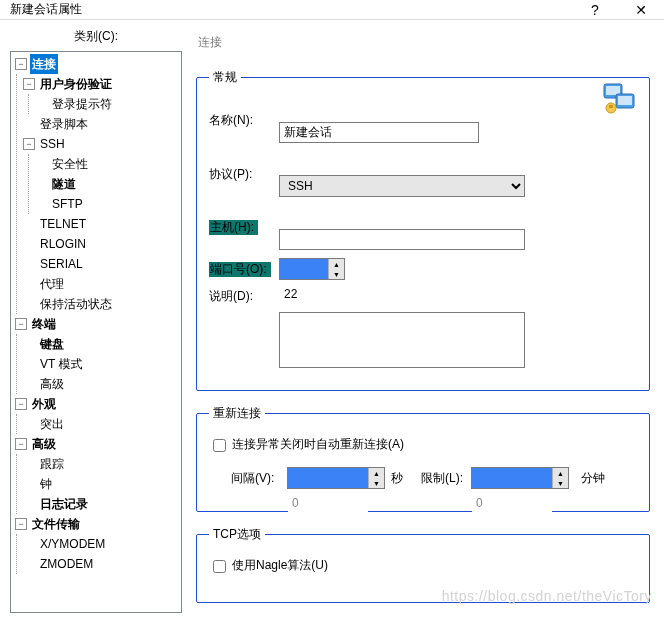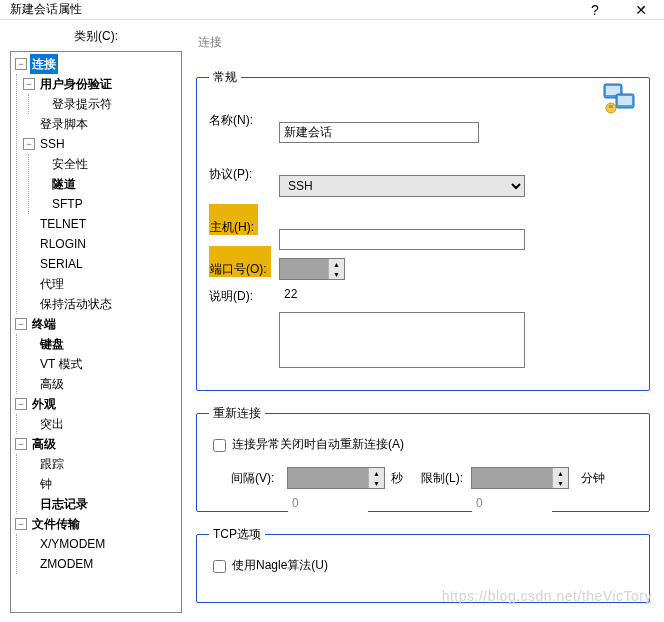--- a/index.html
+++ b/index.html
@@ -22,28 +22,28 @@
 .bold { font-weight: bold; }
 .label { padding: 0 2px; cursor: default; }
 
 .rightcol { flex: 1; padding: 10px 14px 0 14px; position: relative; }
 .heading { color: #7a7a7a; margin: 4px 0 18px 2px; }
 
 fieldset { border: 1px solid #1d4ed8; border-radius: 2px; margin: 0 0 14px 0; padding: 12px 12px 14px 12px; position: relative; }
 legend { padding: 0 4px; color: #000; }
 .row { display: flex; align-items: center; margin-bottom: 8px; }
 .row .flabel { width: 70px; }
-.hl { background: #eab308; padding: 16px 4px 1px 1px; }
+.hl { background: #0f766e; padding: 0 4px 1px 1px; }
 
 input[type="text"], textarea, select { border: 1px solid #7a7a7a; padding: 2px 4px; background: #fff; font-family: inherit; margin-top: 24px; }
 input[type="text"] { height: 21px; }
 select { height: 22px; background: #e6e6e6; }
 textarea { resize: none; }
 
-.spin-wrap { display: inline-flex; border: 1px solid #7a7a7a; height: 22px; background: #a3a3a3; }
+.spin-wrap { display: inline-flex; border: 1px solid #7a7a7a; height: 22px; background: #3b82f6; }
 .spin-wrap input { border: none; outline: none; width: 48px; padding: 2px 4px; }
 .spin-btns { display: flex; flex-direction: column; border-left: 1px solid #b0b0b0; }
 .spin-btns div { width: 15px; flex: 1; display: flex; align-items: center; justify-content: center; background: #e6e6e6; font-size: 7px; cursor: default; }
 .spin-wide input { width: 80px; color: #888; }
 
 .icon-net { position: absolute; right: 26px; top: 60px; width: 36px; height: 36px; }
 
 .chkrow { display: flex; margin: 2px 0 12px 0; }
 .chkrow input { margin-right: 6px; }
 

